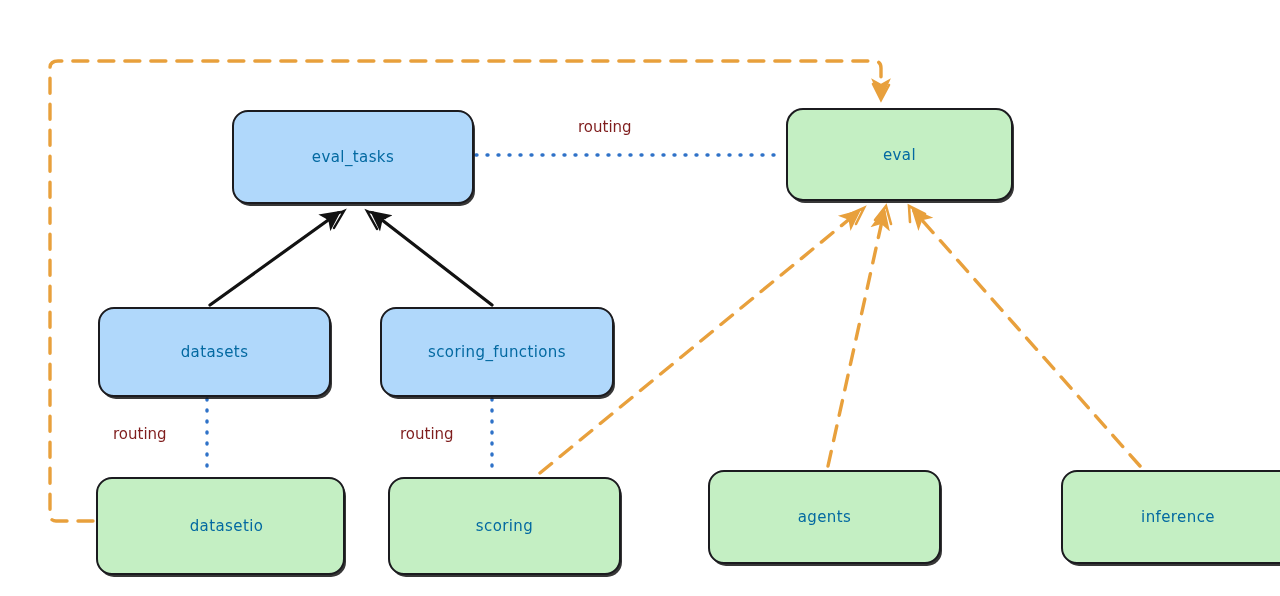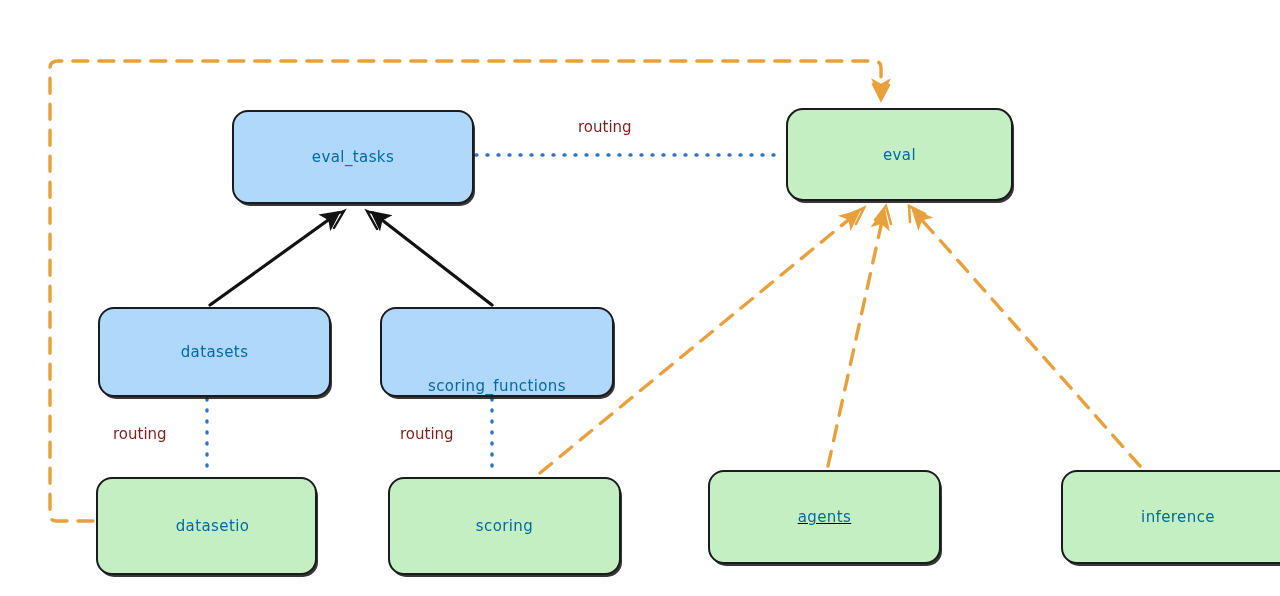--- a/index.html
+++ b/index.html
@@ -116,33 +116,33 @@
   </div>
 
   <div class="node provider" style="left:786px; top:108px; width:227px; height:93px;border-radius:17px;">
     <span class="node-label">eval</span>
   </div>
 
   <div class="node api" style="left:98px; top:307px; width:233px; height:90px;">
     <span class="node-label">datasets</span>
   </div>
 
-  <div class="node api" style="left:380px; top:307px; width:234px; height:90px;align-items:flex-end;">
+  <div class="node api" style="left:380px; top:307px; width:234px; height:90px;">
     <span class="node-label">scoring_functions</span>
   </div>
 
-  <div class="node provider" style="left:96px; top:477px; width:221px; height:98px;padding-left:12px;">
+  <div class="node provider" style="left:96px; top:477px; width:249px; height:98px;padding-left:12px;">
     <span class="node-label">datasetio</span>
   </div>
 
   <div class="node provider" style="left:388px; top:477px; width:233px; height:98px;align-items:center;">
     <span class="node-label">scoring</span>
   </div>
 
-  <div class="node provider" style="left:708px; top:470px; width:233px; height:94px;text-decoration:underline;">
+  <div class="node provider" style="left:708px; top:470px; width:233px; height:94px;">
     <span class="node-label">agents</span>
   </div>
 
   <div class="node provider" style="left:1025px; top:470px; width:234px; height:94px;margin-left:36px;">
     <span class="node-label">inference</span>
   </div>
 
   <div class="edge-label" style="left:578px; top:118px;">routing</div>
 
   <div class="edge-label" style="left:113px; top:425px;">routing</div>

